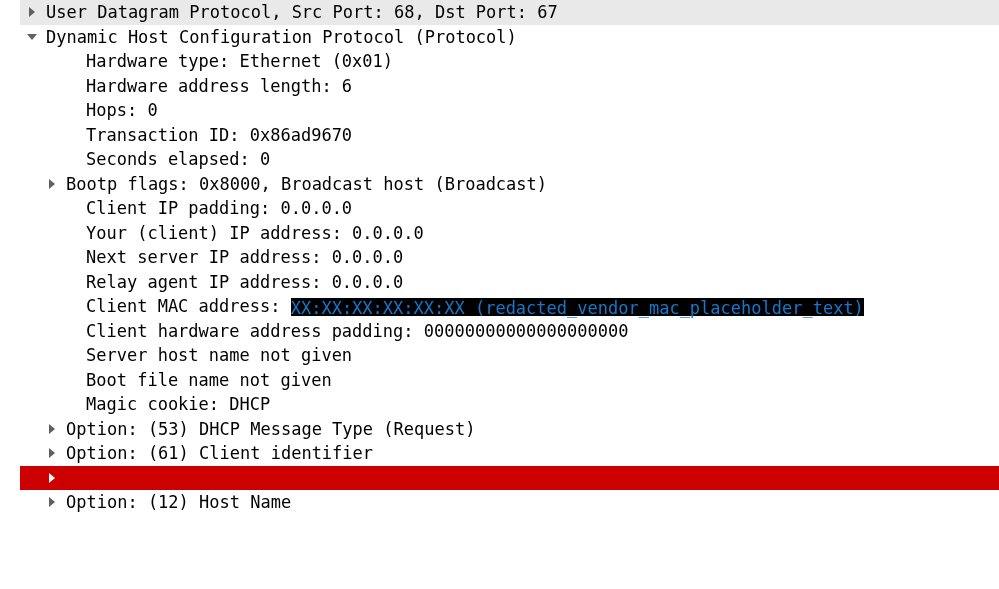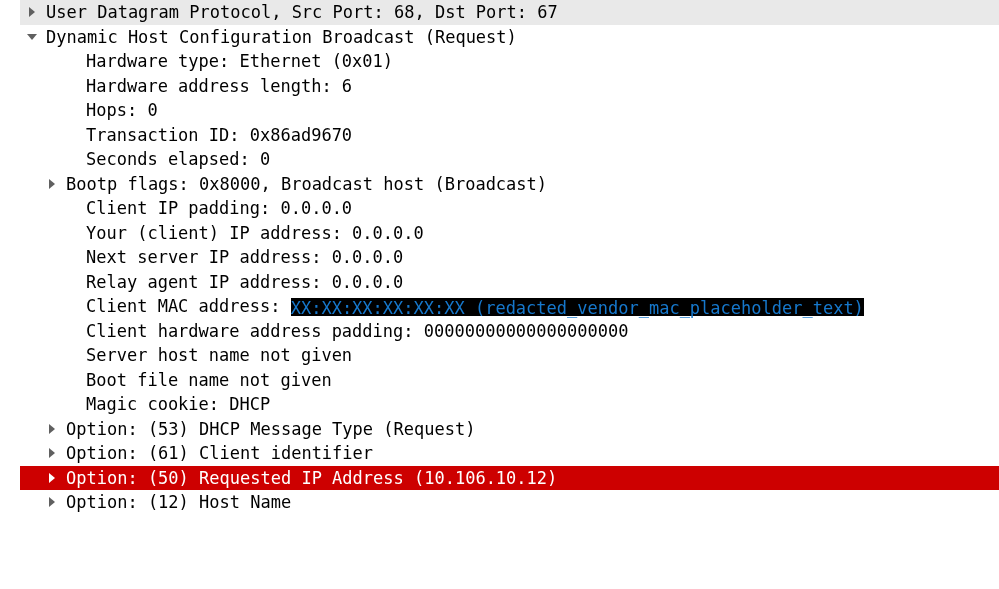--- a/index.html
+++ b/index.html
@@ -67,21 +67,21 @@
     </span>
     <span class="text">User Datagram Protocol, Src Port: 68, Dst Port: 67</span>
   </div>
 
   <div class="row">
     <span class="arrow indent-0">
       <svg class="chev" viewBox="0 0 10 10">
           <path d="M0 2 L10 2 L5 8 Z" fill="#606060"></path>
         </svg>
     </span>
-    <span class="text">Dynamic Host Configuration Broadcast (Request)</span>
+    <span class="text">Dynamic Host Configuration Protocol (Protocol)</span>
   </div>
 
 
   <div class="row">
     <span class="arrow indent-2"></span>
     <span class="text">Hardware type: Ethernet (0x01)</span>
   </div>
 
   <div class="row">
     <span class="arrow indent-2"></span>
@@ -174,21 +174,20 @@
     </span>
     <span class="text">Option: (61) Client identifier</span>
   </div>
 
   <div class="row row-sel">
     <span class="arrow indent-1">
       <svg class="chev" viewBox="0 0 10 10">
           <path d="M2 0 L8 5 L2 10 Z" fill="#ffffff"></path>
         </svg>
     </span>
-    <span class="text">Option: (50) Requested IP Address (10.106.10.12)</span>
   </div>
 
   <div class="row">
     <span class="arrow indent-1">
       <svg class="chev" viewBox="0 0 10 10">
           <path d="M2 0 L8 5 L2 10 Z" fill="#606060"></path>
         </svg>
     </span>
     <span class="text">Option: (12) Host Name</span>
   </div>

